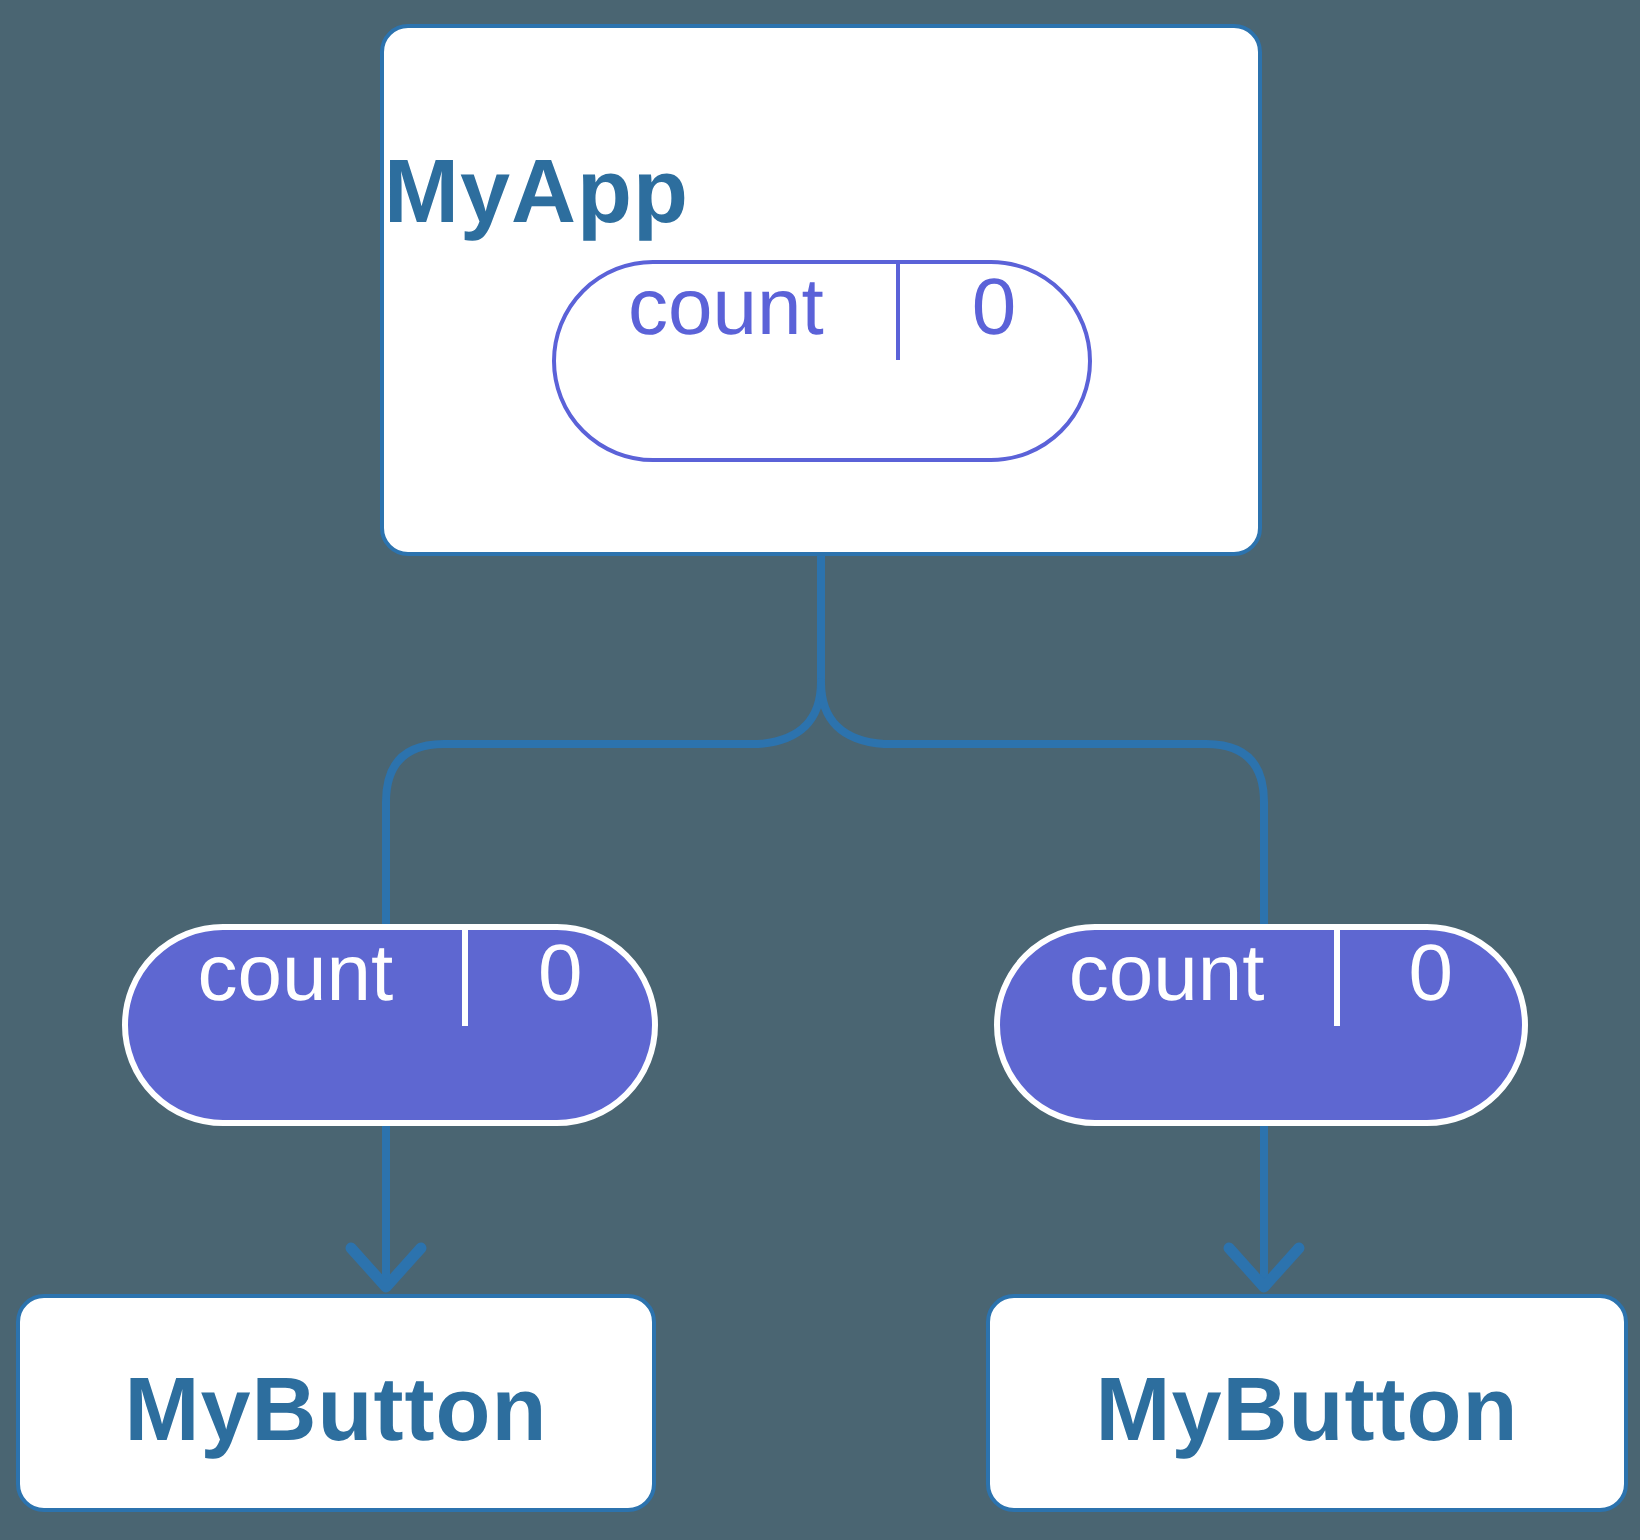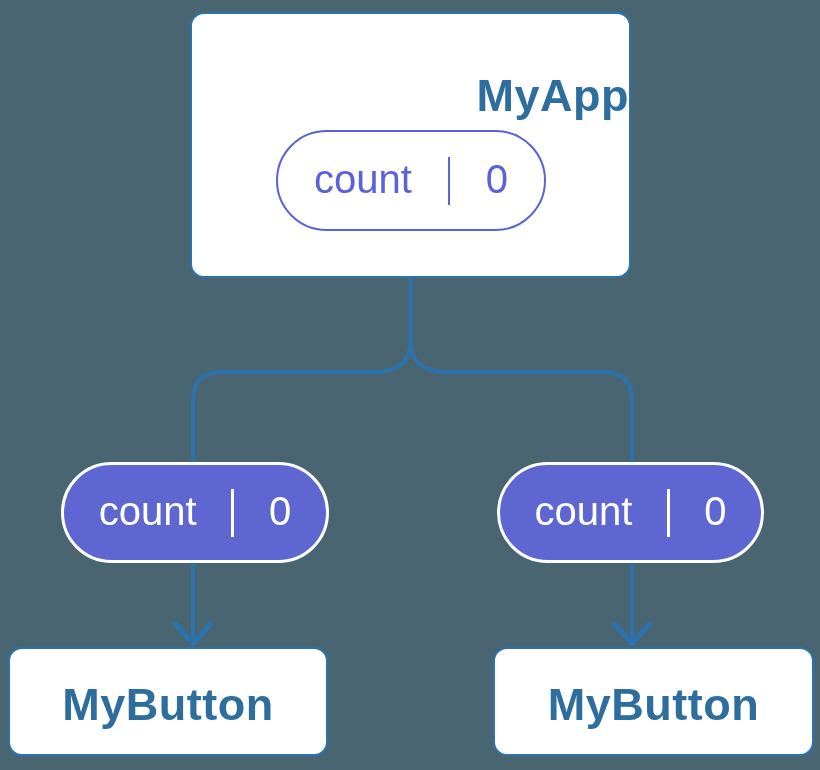--- a/index.html
+++ b/index.html
@@ -37,38 +37,37 @@
   }
   .card{
     position:absolute;z-index:2;
     background:var(--card-bg,#fff);
     border:2.5px solid var(--card-border,#2C73AE);
     border-radius:14px;
   }
   .card-root{left:190px;top:12px;width:441px;height:266px;}
   .card-title{
     position:absolute;top:56px;left:0;right:0;
-    text-align:right;
+    text-align:left;
     font-size:45px;font-weight:700;letter-spacing:.5px;
     color:var(--title-text,#2D6E9E);
-    margin-left:40px;
   }
   .card-leaf{
     width:320px;height:109px;top:647px;
     display:flex;align-items:center;justify-content:center;
   }
   .card-leaf-left{left:8px;}
   .card-leaf-right{left:493px;width:321px;}
   .leaf-title{
     font-size:45px;font-weight:700;letter-spacing:.5px;
     color:var(--title-text,#2D6E9E);
     padding-top:6px;
   }
   .pill{
-    display:flex;align-items:center;
+    display:flex;align-items:flex-start;
     border-radius:52px;
     font-size:40px;
     z-index:3;
   }
   .pill-outline{
     position:absolute;left:50%;transform:translateX(-50%);
     top:116px;width:270px;height:101px;
     border:2.5px solid var(--pill-outline,#5B62D8);
     color:var(--pill-outline,#5B62D8);
     background:transparent;

